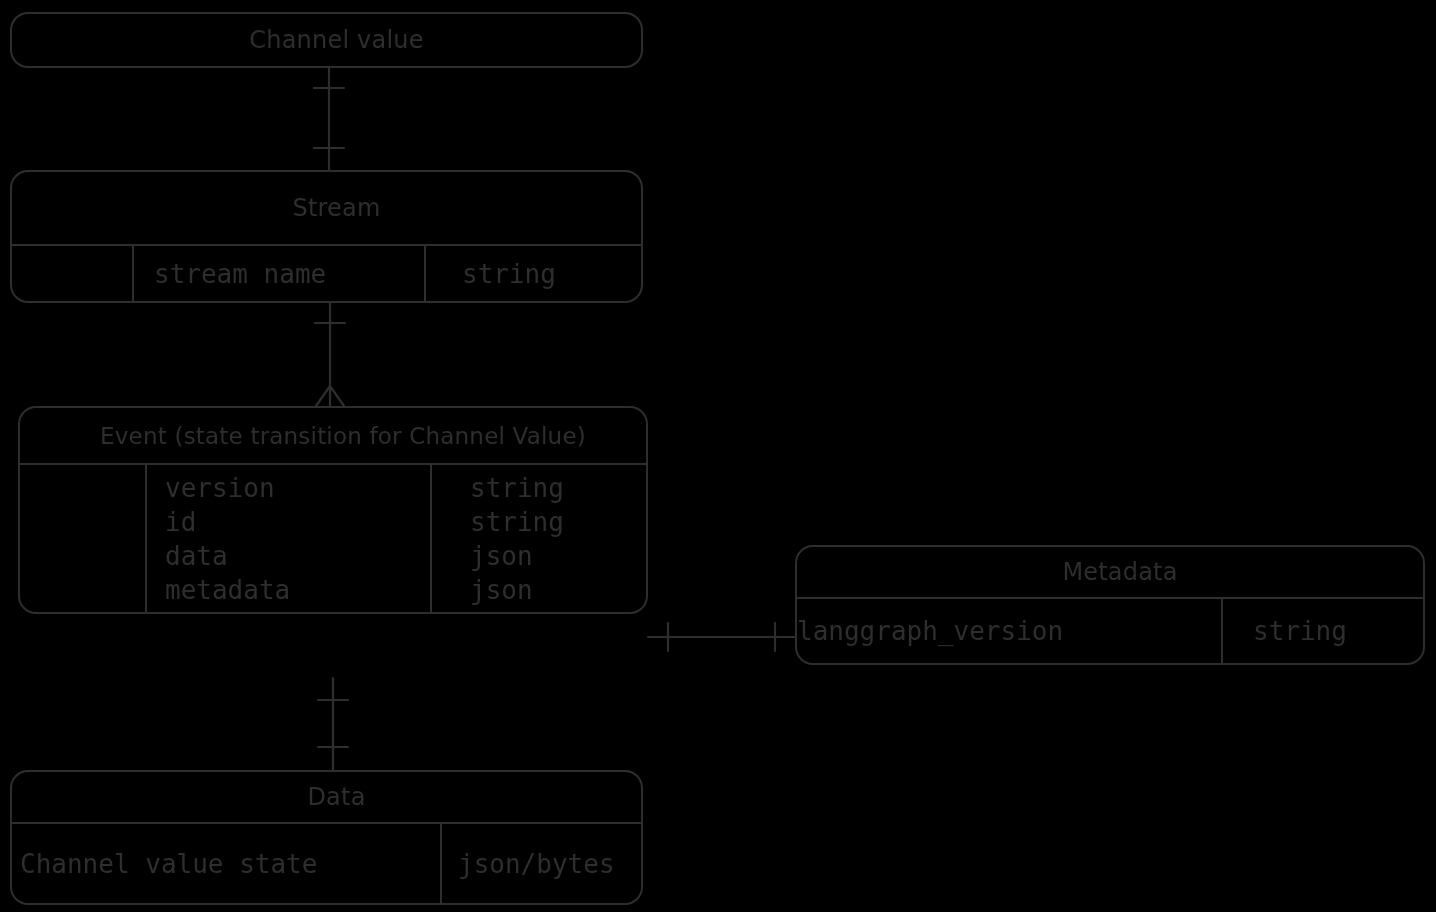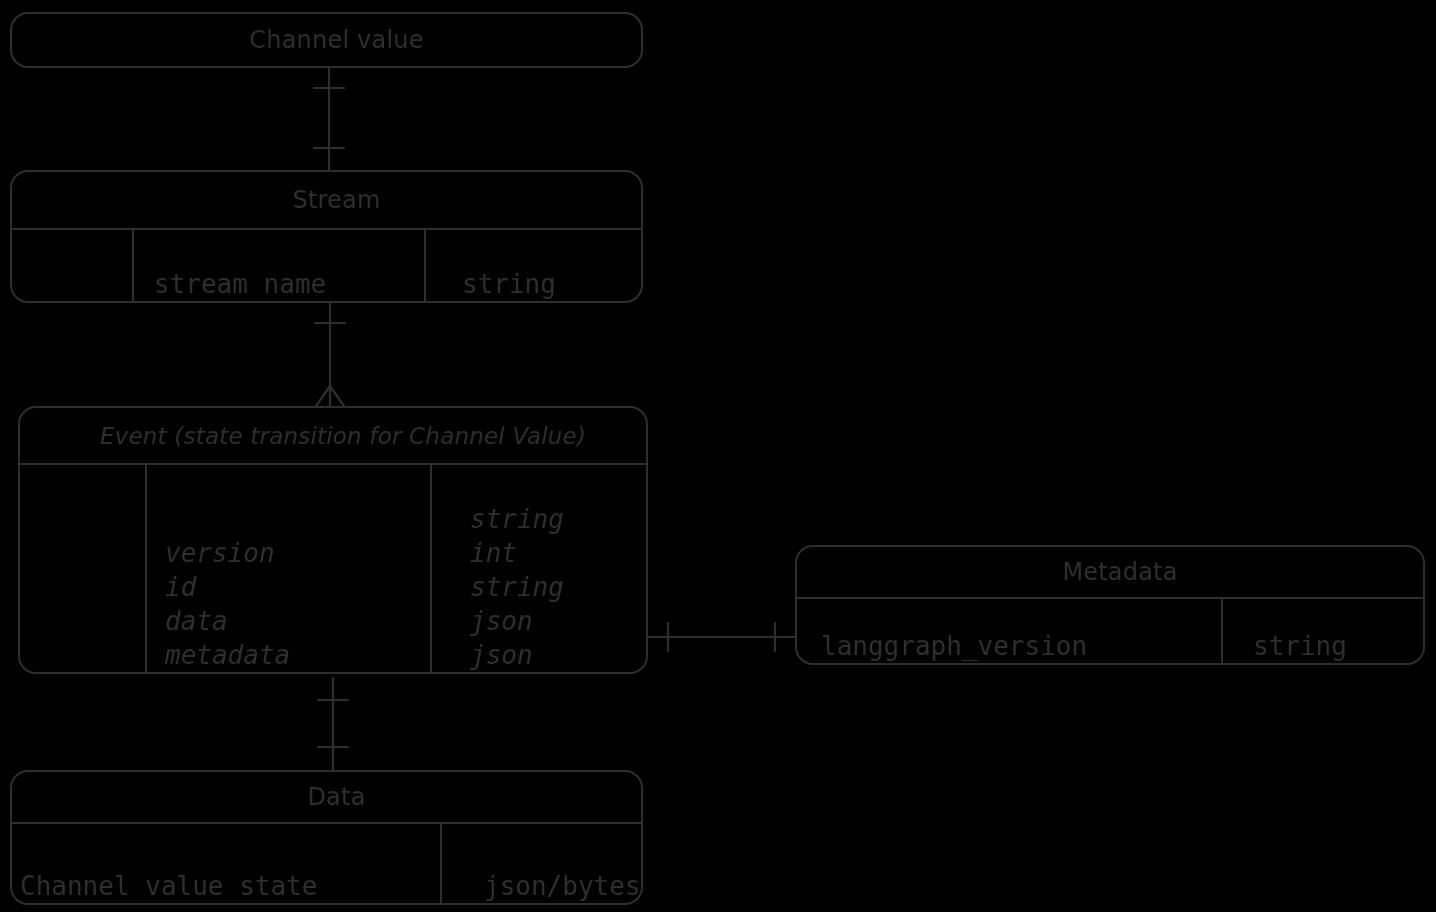--- a/index.html
+++ b/index.html
@@ -45,21 +45,21 @@
     color: var(--text);
     padding-left: 20px;
   }
   .entity-body {
     display: flex;
     flex: 1;
     border-top: 2px solid var(--stroke);
     font-family: "DejaVu Sans Mono", monospace;
     font-size: 26px;
   }
-  .col { display: flex; flex-direction: column; justify-content: flex-end; }
+  .col { display: flex; flex-direction: column; justify-content: center; }
   .col + .col { border-left: 2px solid var(--stroke); }
   .attr-line { line-height: 34px; white-space: pre; }
 </style>
 </head>
 <body>
 
 <div class="canvas">
 
   <svg class="rel-overlay" viewBox="0 0 1436 912">
 
@@ -79,69 +79,68 @@
     <path d="M333,678 L333,770"></path>
     <path d="M318,700 L348,700"></path>
     <path d="M318,747 L348,747"></path>
   </svg>
 
   <div class="entity" style="left:10px; top:12px; width:633px; height:56px;">
     <div class="entity-title" style="flex:1;">Channel value</div>
   </div>
 
   <div class="entity" style="left:10px; top:170px; width:633px; height:133px;">
-    <div class="entity-title" style="height:56px;">Stream</div>
+    <div class="entity-title" style="height:72px;">Stream</div>
     <div class="entity-body">
       <div class="col" style="width:120px;"></div>
       <div class="col" style="width:292px; padding-left:20px;">
         <div class="attr-line">stream name</div>
       </div>
       <div class="col" style="flex:1; padding-left:36px;">
         <div class="attr-line">string</div>
       </div>
     </div>
   </div>
 
-  <div class="entity" style="left:18px; top:406px; width:630px; height:268px;font-style:italic;">
+  <div class="entity" style="left:18px; top:406px; width:630px; height:208px;">
     <div class="entity-title" style="height:55px; font-size:23px;">Event (state transition for Channel Value)</div>
     <div class="entity-body">
       <div class="col" style="width:125px;"></div>
       <div class="col" style="width:285px; padding-left:18px;">
         <div class="attr-line">version</div>
         <div class="attr-line">id</div>
         <div class="attr-line">data</div>
         <div class="attr-line">metadata</div>
       </div>
       <div class="col" style="flex:1; padding-left:38px;">
         <div class="attr-line">string</div>
-        <div class="attr-line">int</div>
         <div class="attr-line">string</div>
         <div class="attr-line">json</div>
         <div class="attr-line">json</div>
       </div>
     </div>
   </div>
 
   <div class="entity" style="left:795px; top:545px; width:630px; height:120px;">
     <div class="entity-title" style="height:50px;">Metadata</div>
     <div class="entity-body">
-      <div class="col" style="width:424px; padding-left:24px;">
+      <div class="col" style="width:424px; ">
         <div class="attr-line">langgraph_version</div>
       </div>
       <div class="col" style="flex:1; padding-left:30px;">
         <div class="attr-line">string</div>
       </div>
     </div>
   </div>
 
   <div class="entity" style="left:10px; top:770px; width:633px; height:135px;">
     <div class="entity-title" style="height:50px;">Data</div>
     <div class="entity-body">
       <div class="col" style="width:428px; padding-left:8px;">
         <div class="attr-line">Channel value state</div>
       </div>
-      <div class="col" style="flex:1; padding-left:42px;">
+      <div class="col" style="flex:1; padding-left:16px;">
         <div class="attr-line">json/bytes</div>
       </div>
     </div>
   </div>
 
 </div>
 
 </body></html>

